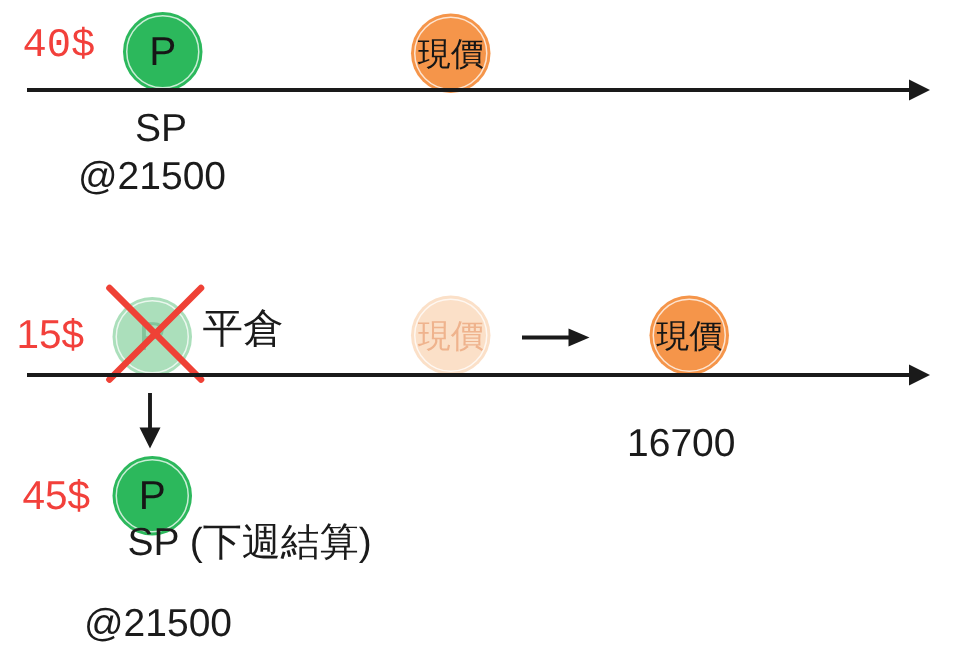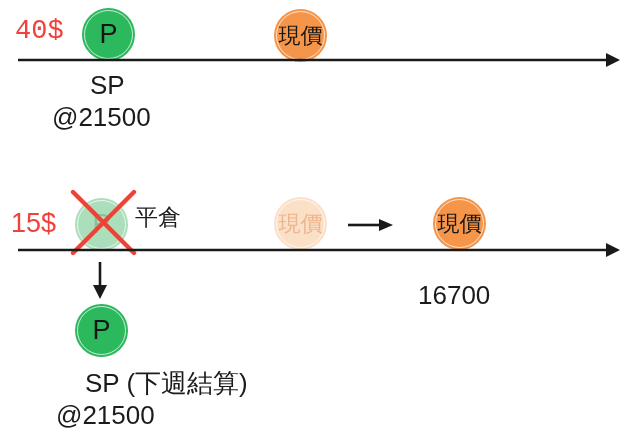--- a/index.html
+++ b/index.html
@@ -56,21 +56,21 @@
 
   <div class="badge badge-green-faded" style="left:75px;top:198px;">
     <span class="badge-p-faded">P</span>
   </div>
 
   <svg style="left:68px;top:187px;" width="72" height="72" viewBox="0 0 72 72">
     <line x1="5" y1="5" x2="66" y2="66" stroke="#ef4136" stroke-width="4.4" stroke-linecap="round"></line>
     <line x1="66" y1="5" x2="5" y2="66" stroke="#ef4136" stroke-width="4.4" stroke-linecap="round"></line>
   </svg>
 
-  <div class="abs txt" style="left:135px;top:205px;font-size:23px;">平倉</div>
+  <div class="abs txt" style="left:135px;top:205px;font-size:27px;">平倉</div>
 
   <div class="badge badge-orange-faded" style="left:274px;top:197px;">
     <span class="badge-cjk-faded">現價</span>
   </div>
 
   <svg style="left:342px;top:213px;" width="56" height="24" viewBox="0 0 56 24">
     <line x1="6" y1="12" x2="38" y2="12" stroke="#1a1a1a" stroke-width="2.6"></line>
     <polygon points="37,6 51,12 37,18" fill="#1a1a1a"></polygon>
   </svg>
 
@@ -83,21 +83,22 @@
     <polygon points="606,5 620,12 606,19" fill="#1a1a1a"></polygon>
   </svg>
 
   <svg style="left:88px;top:258px;" width="24" height="44" viewBox="0 0 24 44">
     <line x1="12" y1="4" x2="12" y2="28" stroke="#1a1a1a" stroke-width="2.6"></line>
     <polygon points="5,27 12,41 19,27" fill="#1a1a1a"></polygon>
   </svg>
 
   <div class="abs txt" style="left:418px;top:281px;">16700</div>
 
+  <div class="abs red" style="left:15px;top:316px;">45$</div>
 
   <div class="badge badge-green" style="left:75px;top:304px;">
     <span class="badge-p">P</span>
   </div>
 
-  <div class="abs txt" style="left:85px;top:369px;">SP (下週結算)</div>
+  <div class="abs txt" style="left:85px;top:347px;">SP (下週結算)</div>
   <div class="abs txt" style="left:56px;top:401px;">@21500</div>
 
 </div>
 
 </body></html>

